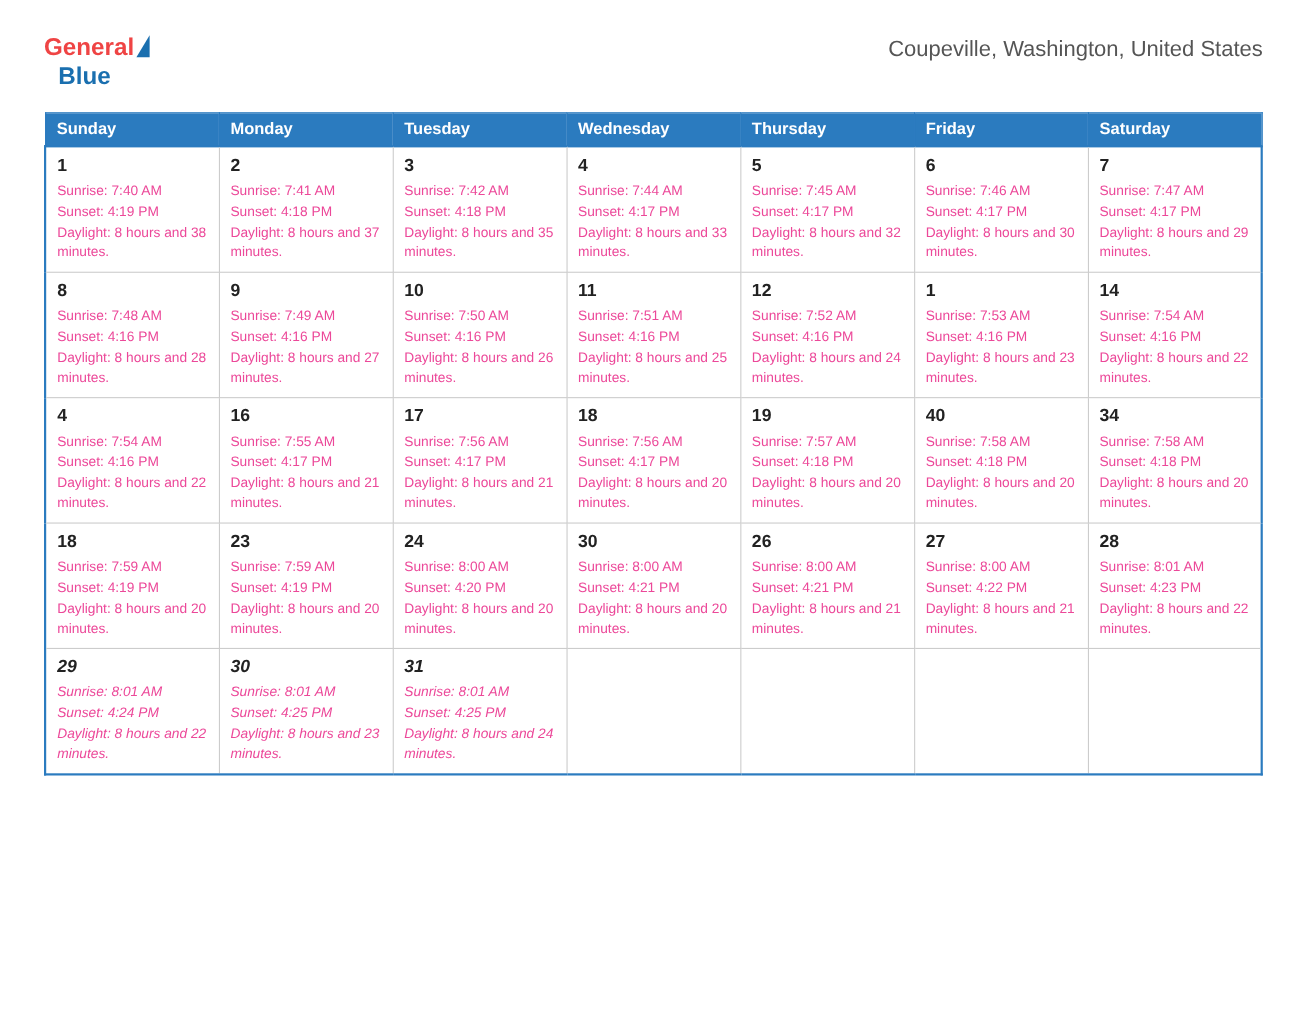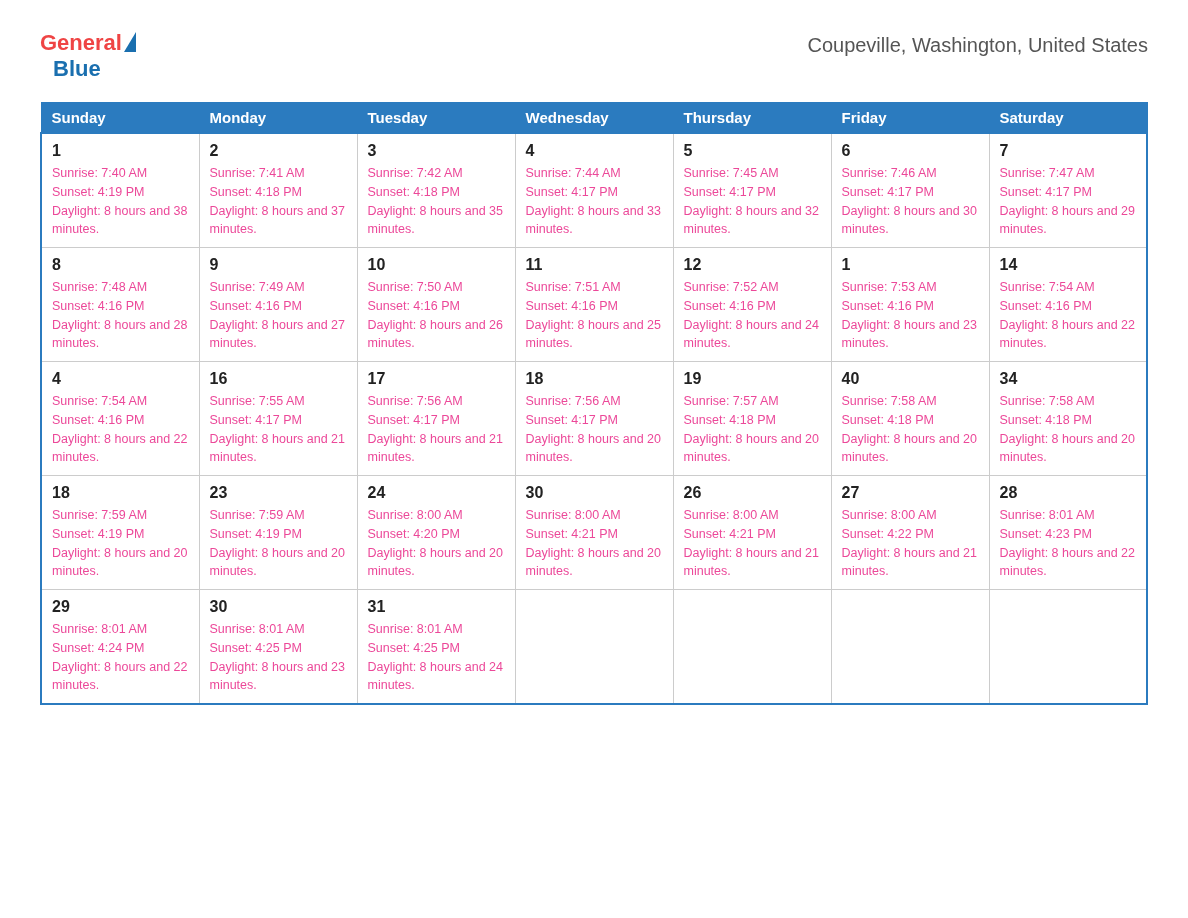--- a/index.html
+++ b/index.html
@@ -82,20 +82,21 @@
       border-top: 2px solid #2b7bbf;
     }
     tbody tr td:first-child {
       border-left: 2px solid #2b7bbf;
     }
     tbody tr td:last-child {
       border-right: 2px solid #2b7bbf;
     }
     tbody tr:last-child td {
       border-bottom: 2px solid #2b7bbf;
+      font-style: italic;
     }
     .logo-wrap {
       display: flex;
       flex-direction: column;
       align-items: flex-start;
     }
     .logo-line1 {
       display: flex;
       align-items: center;
     }

